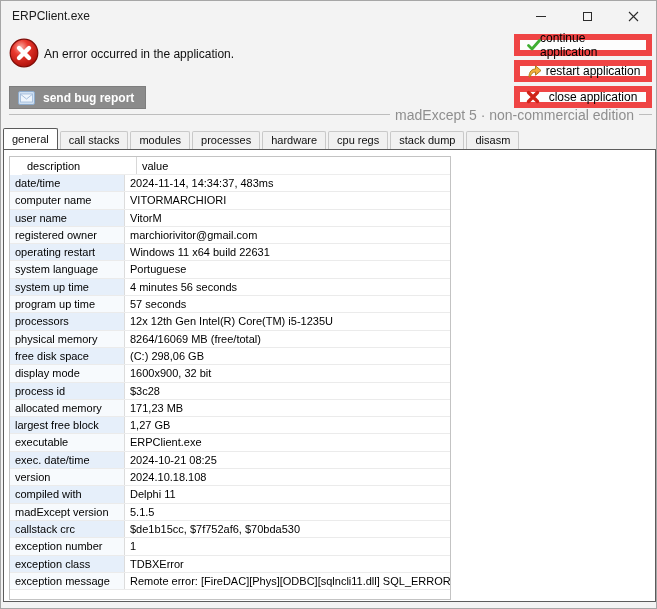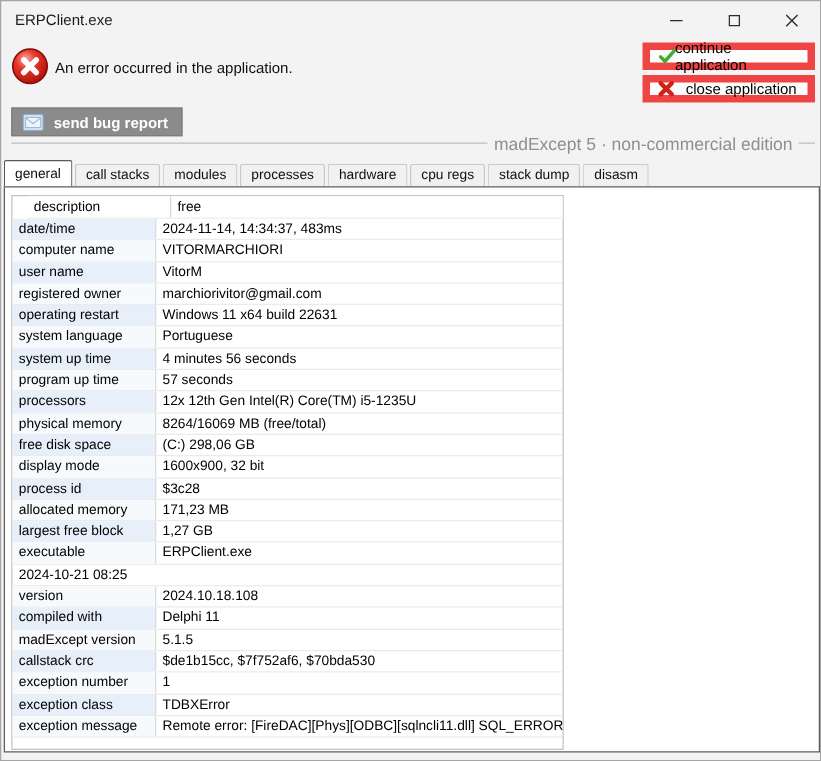--- a/index.html
+++ b/index.html
@@ -165,20 +165,28 @@
     <div class="action-btn">
       <span class="btn-icon">
         <svg width="16" height="14" viewBox="0 0 16 14">
           <path d="M2.5 7.5 L6 11 L13.5 2.5" fill="none" stroke="#3fae31" stroke-width="2.8" stroke-linecap="round" stroke-linejoin="round"></path>
         </svg>
       </span>
       <span>continue application</span>
     </div>
     <div class="action-btn">
       <span class="btn-icon">
+        <svg width="16" height="15" viewBox="0 0 16 15">
+          <path d="M3 13.5 C3 8 6 5.5 9.5 5.5 L9.5 2.3 L15 7 L9.5 11.7 L9.5 8.5 C6.6 8.5 4.8 10.4 4.3 13.5 Z" fill="#f2b13c" stroke="#aa7414" stroke-width="0.9" stroke-linejoin="round"></path>
+        </svg>
+      </span>
+      <span>restart application</span>
+    </div>
+    <div class="action-btn">
+      <span class="btn-icon">
         <svg width="14" height="14" viewBox="0 0 14 14">
           <path d="M2.5 2.5 L11.5 11.5 M11.5 2.5 L2.5 11.5" stroke="#cf2318" stroke-width="3.4" stroke-linecap="round"></path>
         </svg>
       </span>
       <span>close application</span>
     </div>
   </div>
 
   <div class="send-report-btn">
     <svg width="17" height="14" viewBox="0 0 17 14">
@@ -203,21 +211,21 @@
     <div class="tab">hardware</div>
     <div class="tab">cpu regs</div>
     <div class="tab">stack dump</div>
     <div class="tab">disasm</div>
   </div>
 
   <div class="content-panel">
     <div class="info-table">
       <div class="info-table-header">
         <div class="hdr-cell hdr-desc">description</div>
-        <div class="hdr-cell hdr-value">free</div>
+        <div class="hdr-cell hdr-value">value</div>
       </div>
       <div>
   <div class="info-row">
     <div class="cell-desc">date/time</div>
     <div class="cell-value">2024-11-14, 14:34:37, 483ms</div>
   </div>
 
   <div class="info-row">
     <div class="cell-desc">computer name</div>
     <div class="cell-value">VITORMARCHIORI</div>
@@ -287,20 +295,21 @@
     <div class="cell-desc">largest free block</div>
     <div class="cell-value">1,27 GB</div>
   </div>
 
   <div class="info-row">
     <div class="cell-desc">executable</div>
     <div class="cell-value">ERPClient.exe</div>
   </div>
 
   <div class="info-row">
+    <div class="cell-desc">exec. date/time</div>
     <div class="cell-value">2024-10-21 08:25</div>
   </div>
 
   <div class="info-row">
     <div class="cell-desc">version</div>
     <div class="cell-value">2024.10.18.108</div>
   </div>
 
   <div class="info-row">
     <div class="cell-desc">compiled with</div>

